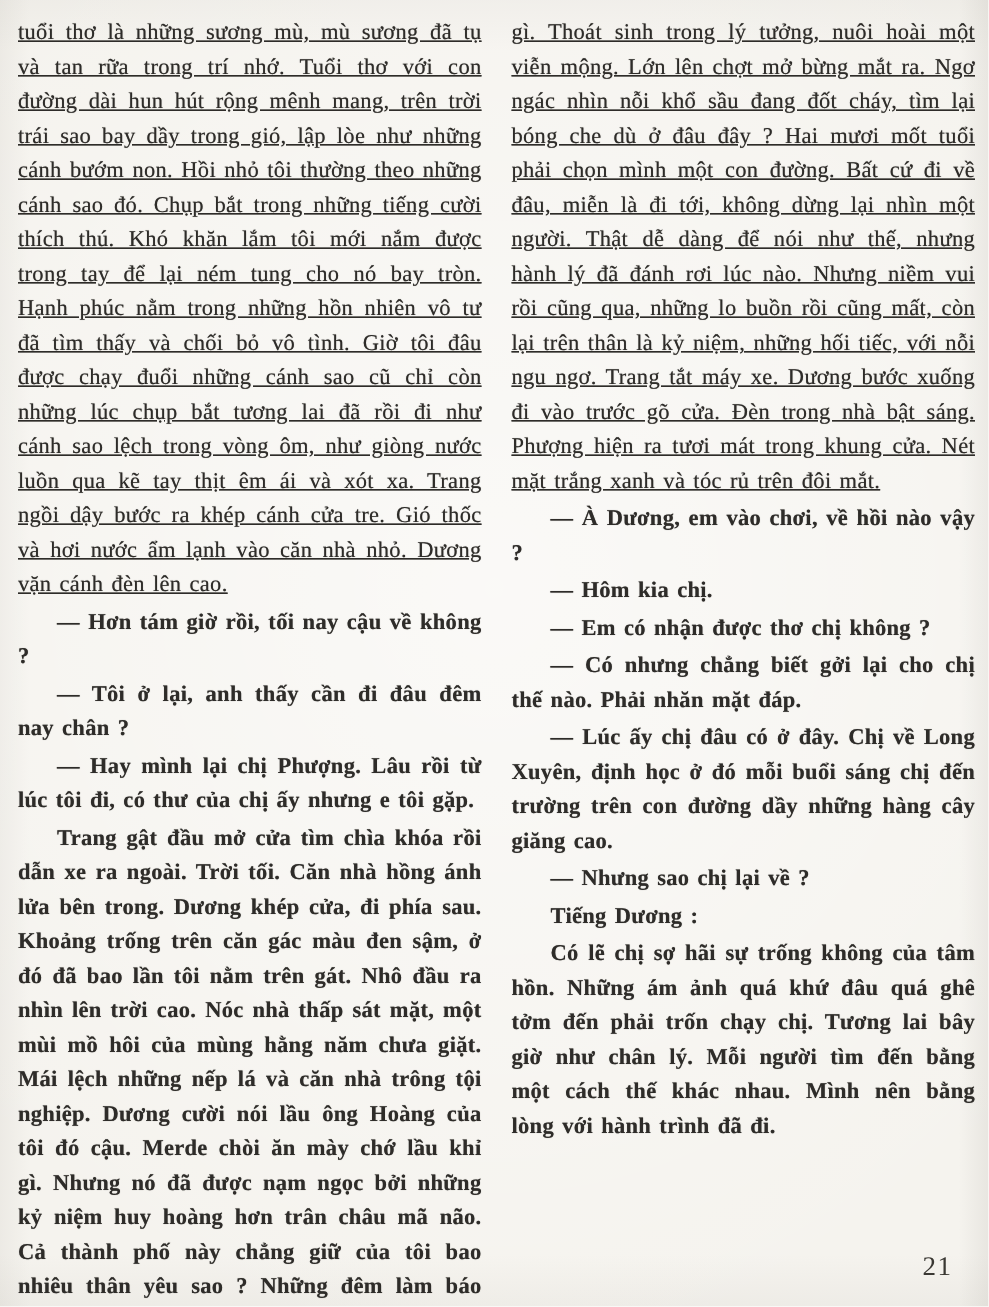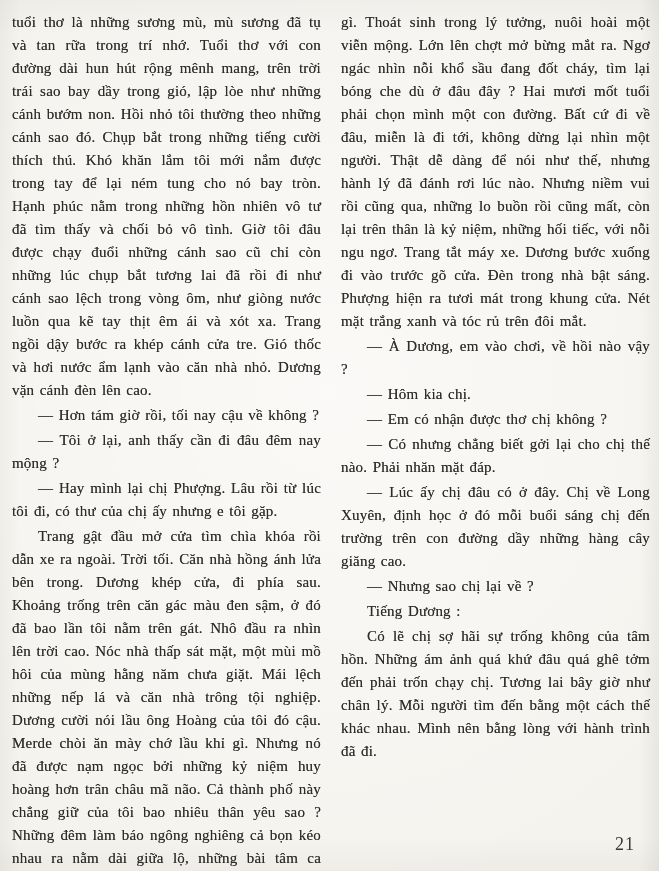--- a/index.html
+++ b/index.html
@@ -35,40 +35,40 @@
     text-align: justify;
     font-size: 15px;
     line-height: 23px;
     letter-spacing: 0.2px;
     word-spacing: 1.5px;
   }
   .para {
     margin: 0 0 2px 0;
     text-shadow: 0 0 0.5px rgba(46,44,41,0.65);
   }
-  .para.indent { text-indent: 26px; }
-  .para.flush  { text-indent: 0; }
+  .para.indent { text-indent: 26px; font-weight: bold; }
+  .para.flush  { text-indent: 0; text-decoration: underline; }
   #page-number {
     position: absolute;
     right: 24px;
     bottom: 16px;
     font-size: 18px;
     letter-spacing: 1px;
     color: #3a3833;
   }
 </style>
 </head>
 <body>
 
 <div id="page">
   <div id="columns">
     <div class="column">
         <p class="para flush">tuổi thơ là những sương mù, mù sương đã tụ và tan rữa trong trí nhớ. Tuổi thơ với con đường dài hun hút rộng mênh mang, trên trời trái sao bay dầy trong gió, lập lòe như những cánh bướm non. Hồi nhỏ tôi thường theo những cánh sao đó. Chụp bắt trong những tiếng cười thích thú. Khó khăn lắm tôi mới nắm được trong tay để lại ném tung cho nó bay tròn. Hạnh phúc nằm trong những hồn nhiên vô tư đã tìm thấy và chối bỏ vô tình. Giờ tôi đâu được chạy đuổi những cánh sao cũ chỉ còn những lúc chụp bắt tương lai đã rồi đi như cánh sao lệch trong vòng ôm, như giòng nước luồn qua kẽ tay thịt êm ái và xót xa. Trang ngồi dậy bước ra khép cánh cửa tre. Gió thốc và hơi nước ẩm lạnh vào căn nhà nhỏ. Dương vặn cánh đèn lên cao.</p>
         <p class="para indent">— Hơn tám giờ rồi, tối nay cậu về không ?</p>
-        <p class="para indent">— Tôi ở lại, anh thấy cần đi đâu đêm nay mộng ?</p>
+        <p class="para indent">— Tôi ở lại, anh thấy cần đi đâu đêm nay chân ?</p>
         <p class="para indent">— Hay mình lại chị Phượng. Lâu rồi từ lúc tôi đi, có thư của chị ấy nhưng e tôi gặp.</p>
         <p class="para indent">Trang gật đầu mở cửa tìm chìa khóa rồi dẫn xe ra ngoài. Trời tối. Căn nhà hồng ánh lửa bên trong. Dương khép cửa, đi phía sau. Khoảng trống trên căn gác màu đen sậm, ở đó đã bao lần tôi nằm trên gát. Nhô đầu ra nhìn lên trời cao. Nóc nhà thấp sát mặt, một mùi mồ hôi của mùng hằng năm chưa giặt. Mái lệch những nếp lá và căn nhà trông tội nghiệp. Dương cười nói lầu ông Hoàng của tôi đó cậu. Merde chòi ăn mày chớ lầu khỉ gì. Nhưng nó đã được nạm ngọc bởi những kỷ niệm huy hoàng hơn trân châu mã não. Cả thành phố này chẳng giữ của tôi bao nhiêu thân yêu sao ? Những đêm làm báo ngông nghiêng cả bọn kéo nhau ra nằm dài giữa lộ, những bài tâm ca Phạm Duy trùng trùng máu nóng dụ tôi vào tuyệt đỉnh mộng mơ. Phải làm một cái gì. Nhất định phải làm một cái</p>
       </div>
     <div class="column">
         <p class="para flush">gì. Thoát sinh trong lý tưởng, nuôi hoài một viễn mộng. Lớn lên chợt mở bừng mắt ra. Ngơ ngác nhìn nỗi khổ sầu đang đốt cháy, tìm lại bóng che dù ở đâu đây ? Hai mươi mốt tuổi phải chọn mình một con đường. Bất cứ đi về đâu, miễn là đi tới, không dừng lại nhìn một người. Thật dễ dàng để nói như thế, nhưng hành lý đã đánh rơi lúc nào. Nhưng niềm vui rồi cũng qua, những lo buồn rồi cũng mất, còn lại trên thân là kỷ niệm, những hối tiếc, với nỗi ngu ngơ. Trang tắt máy xe. Dương bước xuống đi vào trước gõ cửa. Đèn trong nhà bật sáng. Phượng hiện ra tươi mát trong khung cửa. Nét mặt trắng xanh và tóc rủ trên đôi mắt.</p>
         <p class="para indent">— À Dương, em vào chơi, về hồi nào vậy ?</p>
         <p class="para indent">— Hôm kia chị.</p>
         <p class="para indent">— Em có nhận được thơ chị không ?</p>
         <p class="para indent">— Có nhưng chẳng biết gởi lại cho chị thế nào. Phải nhăn mặt đáp.</p>
         <p class="para indent">— Lúc ấy chị đâu có ở đây. Chị về Long Xuyên, định học ở đó mỗi buổi sáng chị đến trường trên con đường dầy những hàng cây giăng cao.</p>

